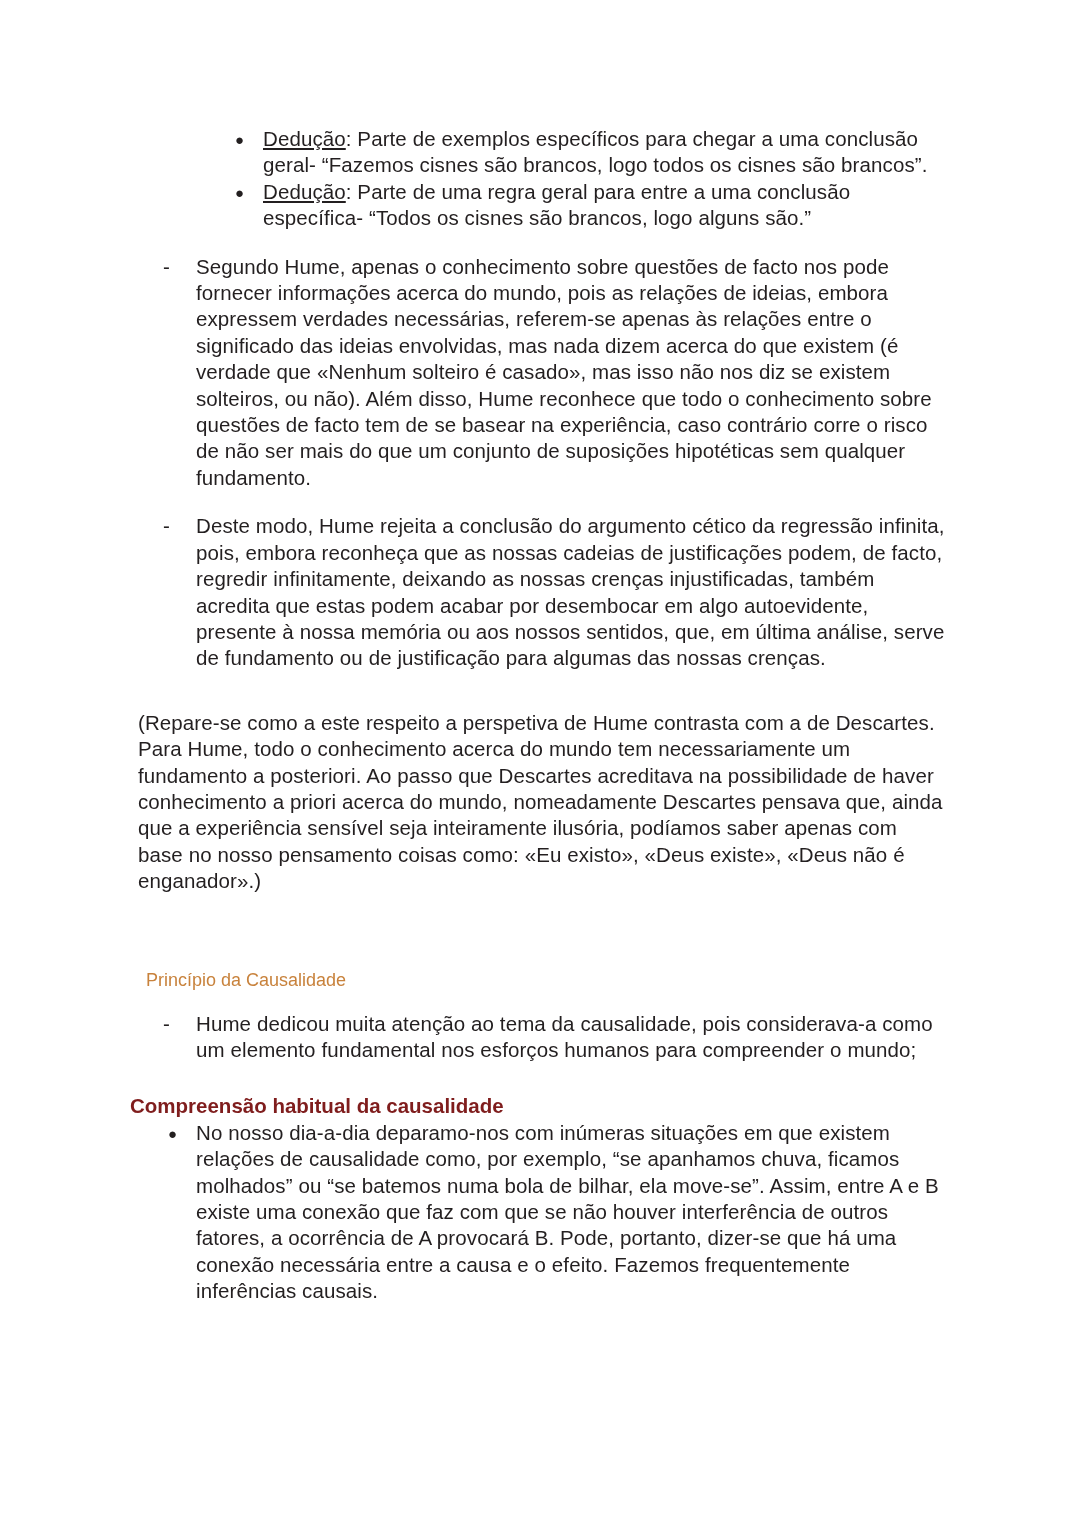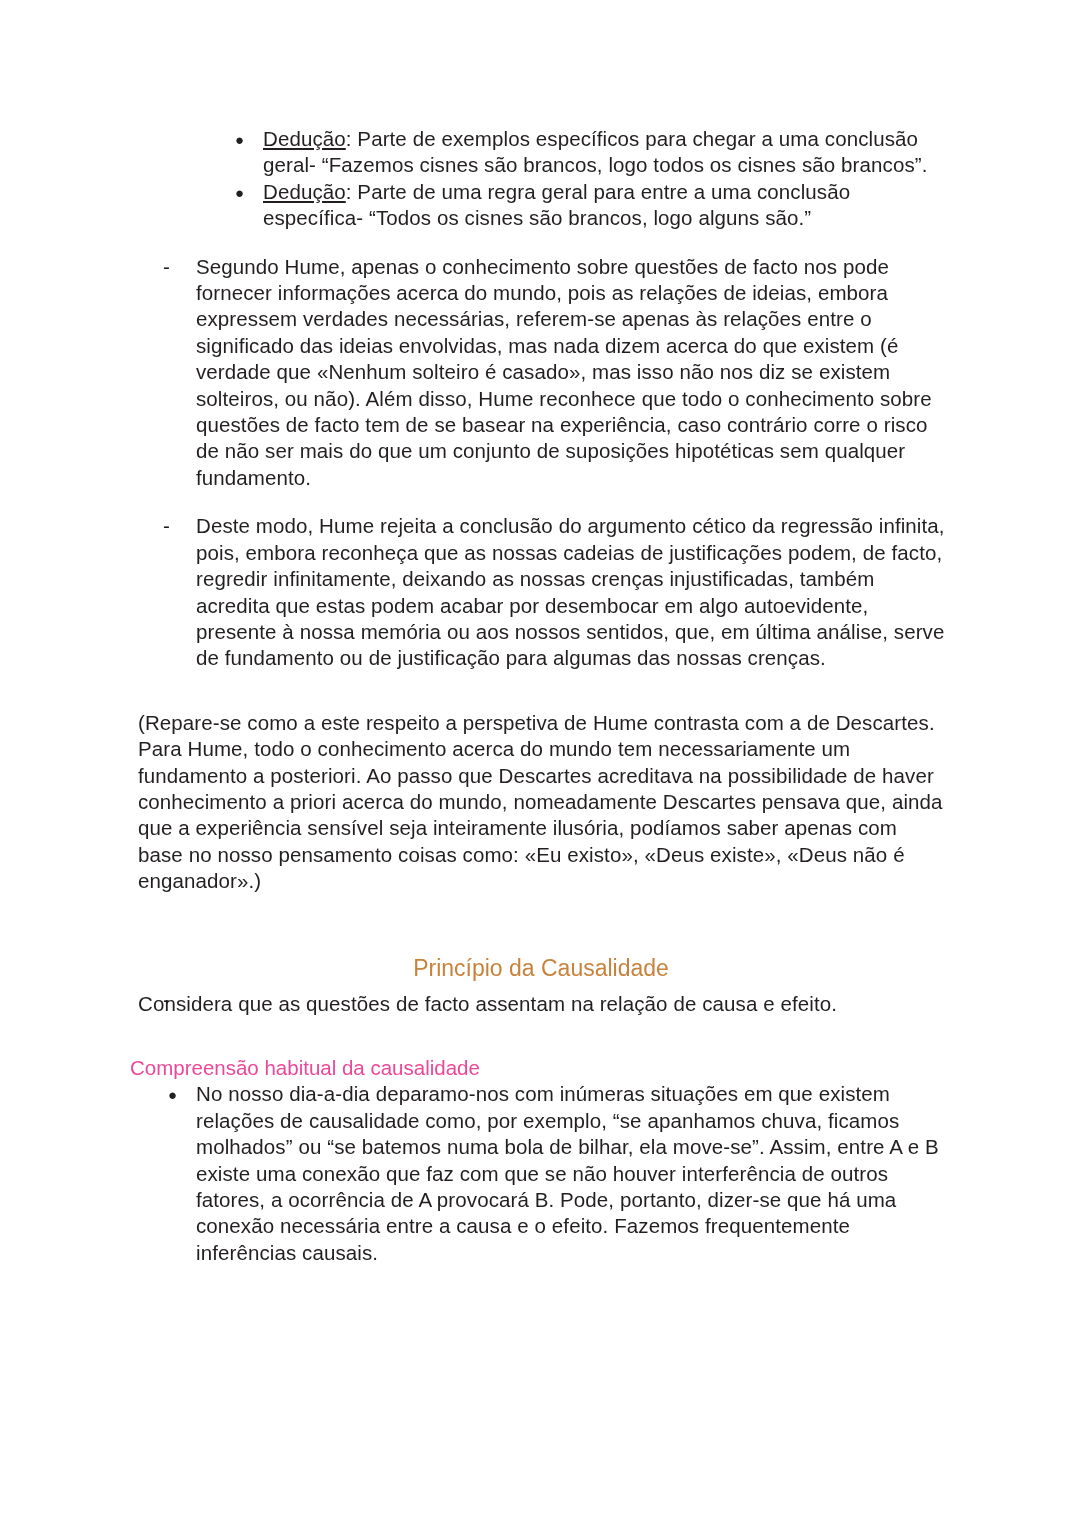--- a/index.html
+++ b/index.html
@@ -77,33 +77,32 @@
   }
 
   
   .indent-0 { margin-left: 130px; width: 822px; }
   .indent-1 { margin-left: 130px; width: 822px; }
   .indent-2 { margin-left: 197px; width: 755px; }
 
   .u { text-decoration: underline; text-underline-offset: 2px; }
 
   .section-heading {
-    text-align: center;
-    font-size: 23px;
+    font-size: 18px;
     line-height: 30px;
     color: #c8823c;
-    margin: 4px;
+    margin: 16px;
     font-weight: normal;
   }
   .sub-heading {
     font-size: 20.5px;
     line-height: 26.4px;
-    color: #ec4899;
+    color: #7f1d1d;
     margin: 0;
-    font-weight: normal;
+    font-weight: bold;
   }
   .gap-md  { height: 22px; }
   .gap-lg  { height: 30px; }
   .gap-xl  { height: 46px; }
   .spacer-top { height: 126px; }
   p { margin: 8px; }
 </style>
 </head>
 <body>
 
@@ -149,26 +148,24 @@
 
     <div class="gap-xl"></div>
 
     <div class="indent-0">
       <h2 class="section-heading">Princípio da Causalidade</h2>
     </div>
 
     <ul class="dash-list indent-1">
       <li class="dash-item txt">
         <span class="marker">-</span>
+        <span>Hume dedicou muita atenção ao tema da causalidade, pois considerava-a como um elemento fundamental nos esforços humanos para compreender o mundo;</span>
       </li>
     </ul>
 
-    <div class="indent-0">
-      <p class="txt">Considera que as questões de facto assentam na relação de causa e efeito.</p>
-    </div>
 
     <div class="gap-lg"></div>
 
     <div class="indent-0">
       <h3 class="sub-heading">Compreensão habitual da causalidade</h3>
     </div>
 
     <ul class="bullet-list indent-1">
       <li class="bullet-item txt">
         <span class="marker">●</span>

